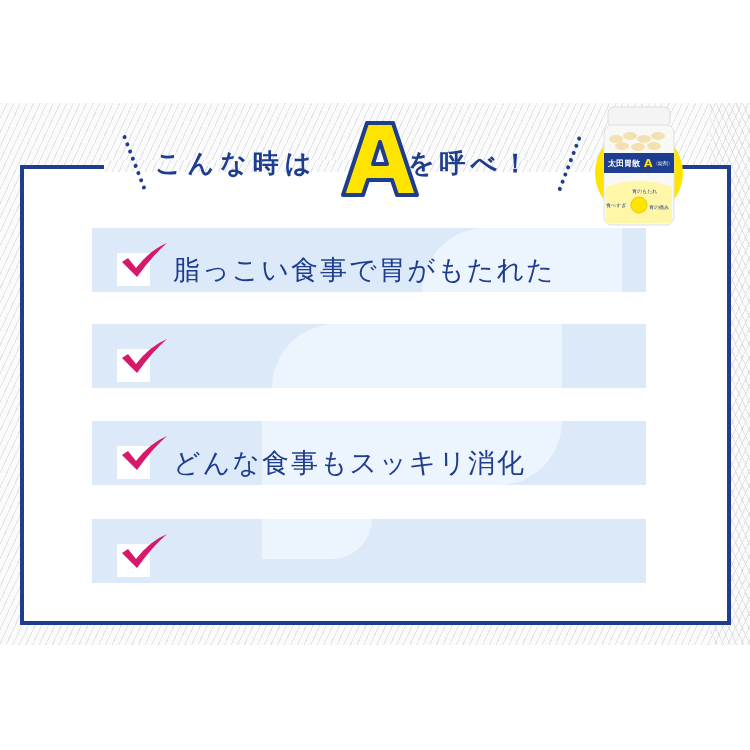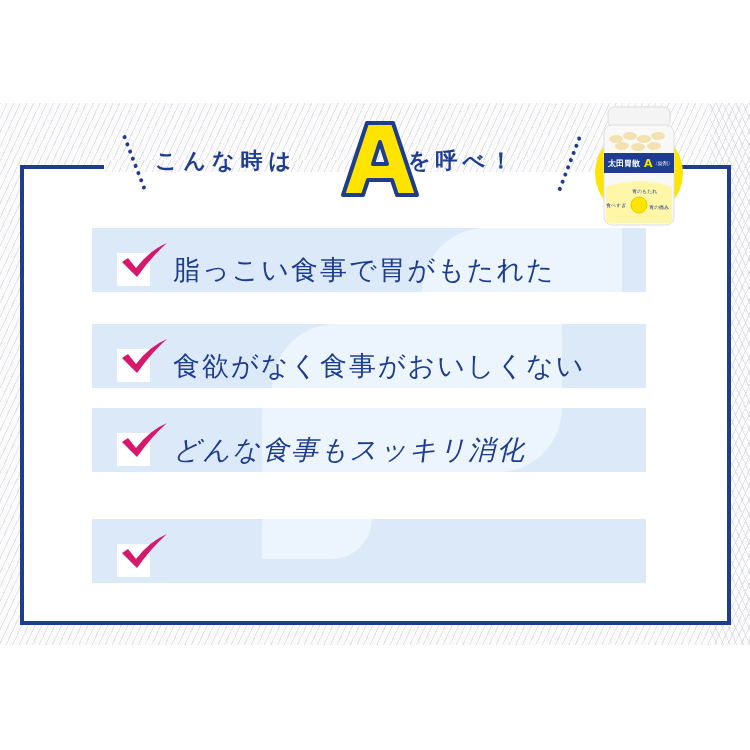--- a/index.html
+++ b/index.html
@@ -100,21 +100,21 @@
   .dotted.right {
     left: 578px;
     top: 136px;
     transform: rotate(21deg);
     transform-origin: top left;
   }
   .heading {
     position: absolute;
     top: 146px;
     font-weight: bold;
-    font-size: 22px;
+    font-size: 26px;
     color: #1e3d8f;
     letter-spacing: 6px;
     white-space: nowrap;
   }
   .heading.pre { left: 155px; }
   .heading.post { left: 408px; letter-spacing: 5px; }
   .big-a {
     position: absolute;
     left: 340px;
     top: 120px;
@@ -223,24 +223,23 @@
   </svg>
   <div class="item-text">脂っこい食事で胃がもたれた</div>
 </div>
 
 <div class="item" style="top:324px;">
   <div class="swoosh" style="left:180px; width:290px; border-radius:160px 0 0 0;"></div>
   <div class="checkbox"></div>
   <svg class="checkmark" viewBox="0 0 50 36">
     <path d="M2 20 L8 16 L16 26 Q30 8 47 1 Q32 14 17 35 Z" fill="#d6196b"></path>
   </svg>
-  <div class="item-text">食欲がなく食事がおいしくない</div>
-</div>
-
-<div class="item" style="top:408px;font-style:italic;">
+</div>
+
+<div class="item" style="top:421px;">
   <div class="swoosh" style="left:170px; width:300px; border-radius:0 0 160px 0;"></div>
   <div class="checkbox"></div>
   <svg class="checkmark" viewBox="0 0 50 36">
     <path d="M2 20 L8 16 L16 26 Q30 8 47 1 Q32 14 17 35 Z" fill="#d6196b"></path>
   </svg>
   <div class="item-text">どんな食事もスッキリ消化</div>
 </div>
 
 <div class="item" style="top:519px;">
   <div class="swoosh" style="left:170px; width:110px; height:40px; border-radius:0 0 80px 0;"></div>

